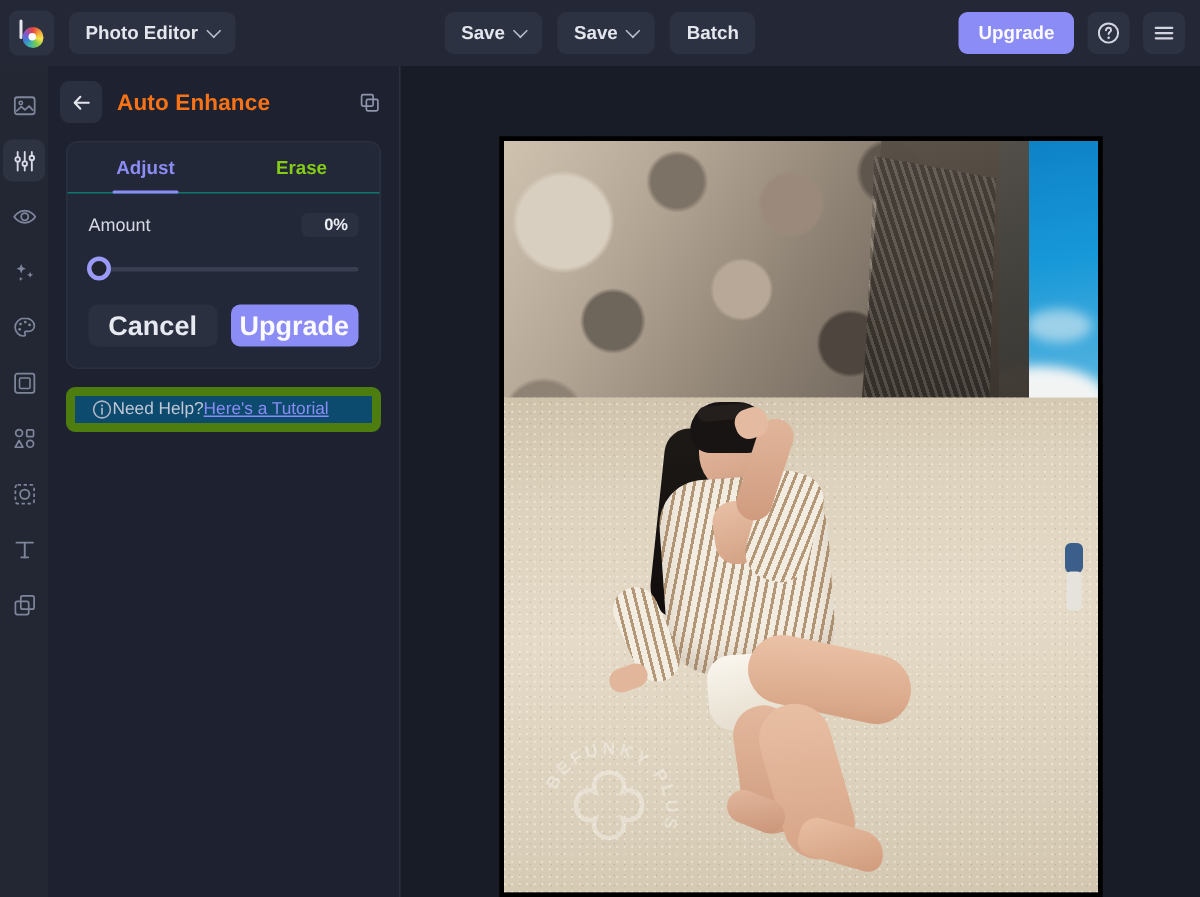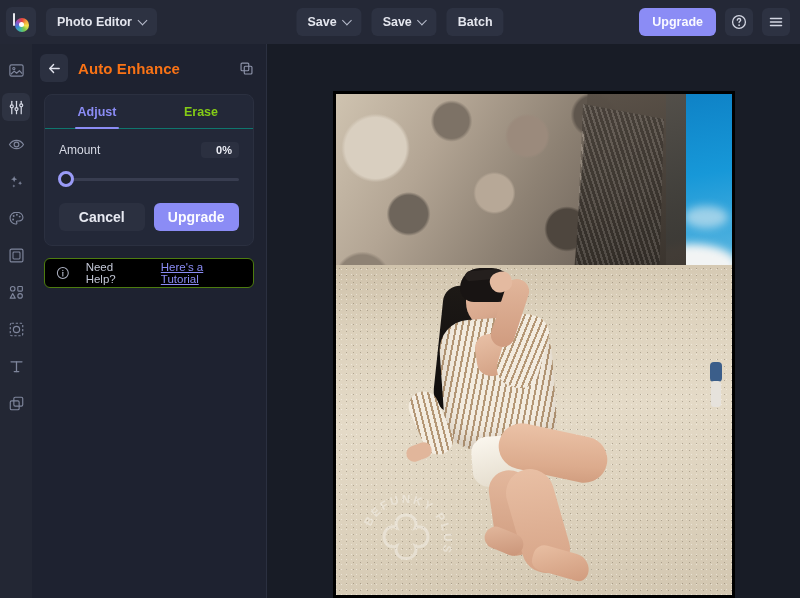--- a/index.html
+++ b/index.html
@@ -131,30 +131,30 @@
     background: #383d50; border-radius: 2px;
   }
   .slider-knob {
     position: absolute; left: -1px; top: 0px; width: 16px; height: 16px;
     border-radius: 50%; background: #20242f; border: 3px solid #9a9bf7;
     cursor: pointer;
   }
 
   .btn-row { display: flex; gap: 9px; margin: 16px 14px 0 14px; }
   .btn {
-    flex: 1; height: 28px; border-radius: 6px; font-size: 14px; font-weight: 600;
+    flex: 1; height: 28px; border-radius: 6px; font-size: 18px; font-weight: 600;
     display: flex; align-items: center; justify-content: center; cursor: pointer; border: none;
   }
   .btn-cancel { background: #2b3040; color: #e7e9f1; }
   .btn-upgrade { background: #8b8cf5; color: #fbfbff; }
 
   .help-box {
-    margin: 12px 12px 0 12px; height: 30px; background: #000000;
-    border: 1px solid #4d7c0f; border-radius: 6px;
-    display: flex; align-items: center; gap: 16px; padding: 0 11px;
+    margin: 12px 12px 0 12px; height: 30px; background: #0c4a6e;
+    border: 6px solid #4d7c0f; border-radius: 6px;
+    display: flex; align-items: center; gap: 0; padding: 0 11px;
     font-size: 11.5px; cursor: pointer;
   }
   .help-text { color: #c3c7d6; }
   .help-link { color: #8b8cf5; text-decoration: underline; }
 
   
   .stage {
     position: absolute; left: 268px; top: 44px; width: 532px; height: 554px;
     background: #181c26;
   }

